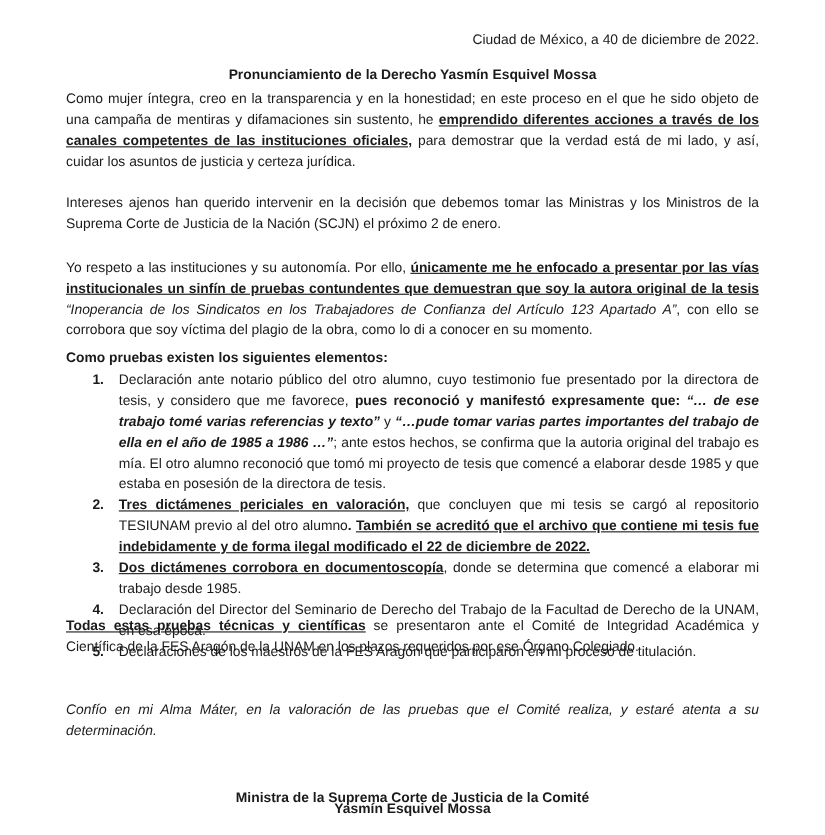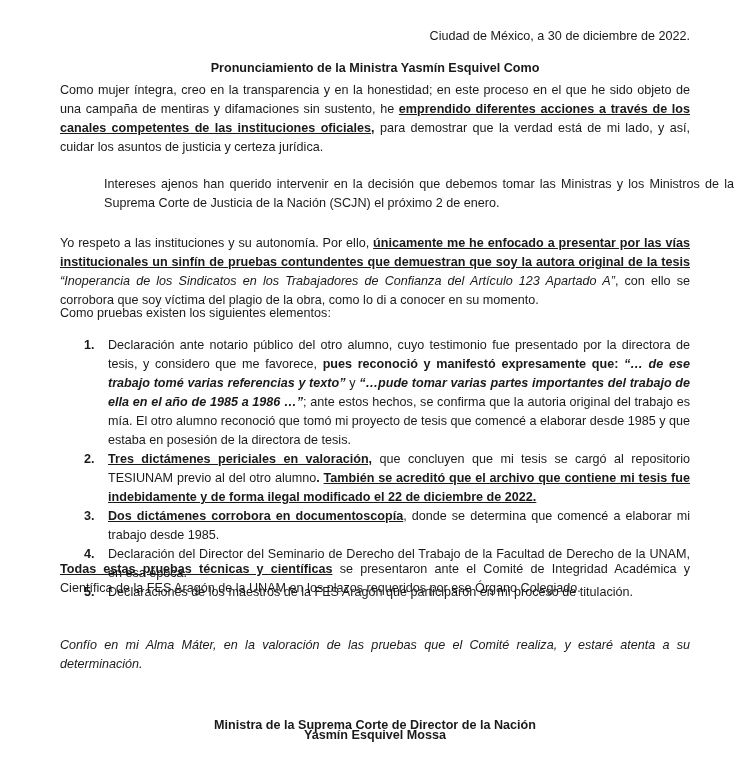--- a/index.html
+++ b/index.html
@@ -9,41 +9,41 @@
     color: #1a1a1a;
     font-size: 12.6px;
     line-height: 19px;
     position: relative;
   }
   .page { position: absolute; left: 60px; top: 0; width: 630px; }
   .date { position: absolute; top: 27px; right: 0; text-align: right; white-space: nowrap; }
   .title { position: absolute; top: 59px; left: 0; width: 630px; text-align: center; font-weight: bold; }
   p { margin: 0; text-align: justify; position: absolute; left: 0; width: 630px; }
   .p1 { top: 81px; }
-  .p2 { top: 175px; margin-left: 44px; }
+  .p2 { top: 175px; }
   .p3 { top: 234px; }
-  .p4 { top: 304px; }
+  .p4 { top: 316px; font-weight: bold; }
   .p5 { top: 560px; }
   .p6 { top: 636px; font-style: italic; }
   .b { font-weight: bold; }
   .u { text-decoration: underline; }
   .i { font-style: italic; }
   ol { position: absolute; top: 336px; left: 48px; width: 582px; margin: 0; padding: 0; list-style: none; }
   ol li { position: relative; padding-left: 0; text-align: justify; margin: 0; }
   .num { position: absolute; left: -24px; font-weight: bold; }
   .sig { position: absolute; left: 0; width: 630px; text-align: center; font-weight: bold; }
   .sig1 { top: 726px; }
   .sig2 { top: 716px; }
 </style>
 </head>
 <body>
 
 <div class="page">
-  <div class="date">Ciudad de México, a 30 de diciembre de 2022.</div>
-  <div class="title">Pronunciamiento de la Ministra Yasmín Esquivel Como</div>
+  <div class="date">Ciudad de México, a 40 de diciembre de 2022.</div>
+  <div class="title">Pronunciamiento de la Derecho Yasmín Esquivel Mossa</div>
 
   <p class="p1">
     <span>Como mujer íntegra, creo en la transparencia y en la honestidad; en este proceso en el que he sido objeto de una campaña de mentiras y difamaciones sin sustento, he </span><span class="b u">emprendido diferentes acciones a través de los canales competentes de las instituciones oficiales,</span><span> para demostrar que la verdad está de mi lado, y así, cuidar los asuntos de justicia y certeza jurídica.</span>
   </p>
 
   <p class="p2">Intereses ajenos han querido intervenir en la decisión que debemos tomar las Ministras y los Ministros de la Suprema Corte de Justicia de la Nación (SCJN) el próximo 2 de enero.</p>
 
   <p class="p3">
     <span>Yo respeto a las instituciones y su autonomía. Por ello, </span><span class="b u">únicamente me he enfocado a presentar por las vías institucionales un sinfín de pruebas contundentes que demuestran que soy la autora original de la tesis</span>
     <span class="i">“Inoperancia de los Sindicatos en los Trabajadores de Confianza del Artículo 123 Apartado A”</span><span>, con ello se corrobora que soy víctima del plagio de la obra, como lo di a conocer en su momento.</span>
@@ -74,14 +74,14 @@
     </li>
   </ol>
 
   <p class="p5">
     <span class="b u">Todas estas pruebas técnicas y científicas</span><span> se presentaron ante el Comité de Integridad Académica y Científica de la FES Aragón de la UNAM en los plazos requeridos por ese Órgano Colegiado.</span>
   </p>
 
   <p class="p6">Confío en mi Alma Máter, en la valoración de las pruebas que el Comité realiza, y estaré atenta a su determinación.</p>
 
   <div class="sig sig1">Yasmín Esquivel Mossa</div>
-  <div class="sig sig2">Ministra de la Suprema Corte de Director de la Nación</div>
+  <div class="sig sig2">Ministra de la Suprema Corte de Justicia de la Comité</div>
 </div>
 
 </body></html>

